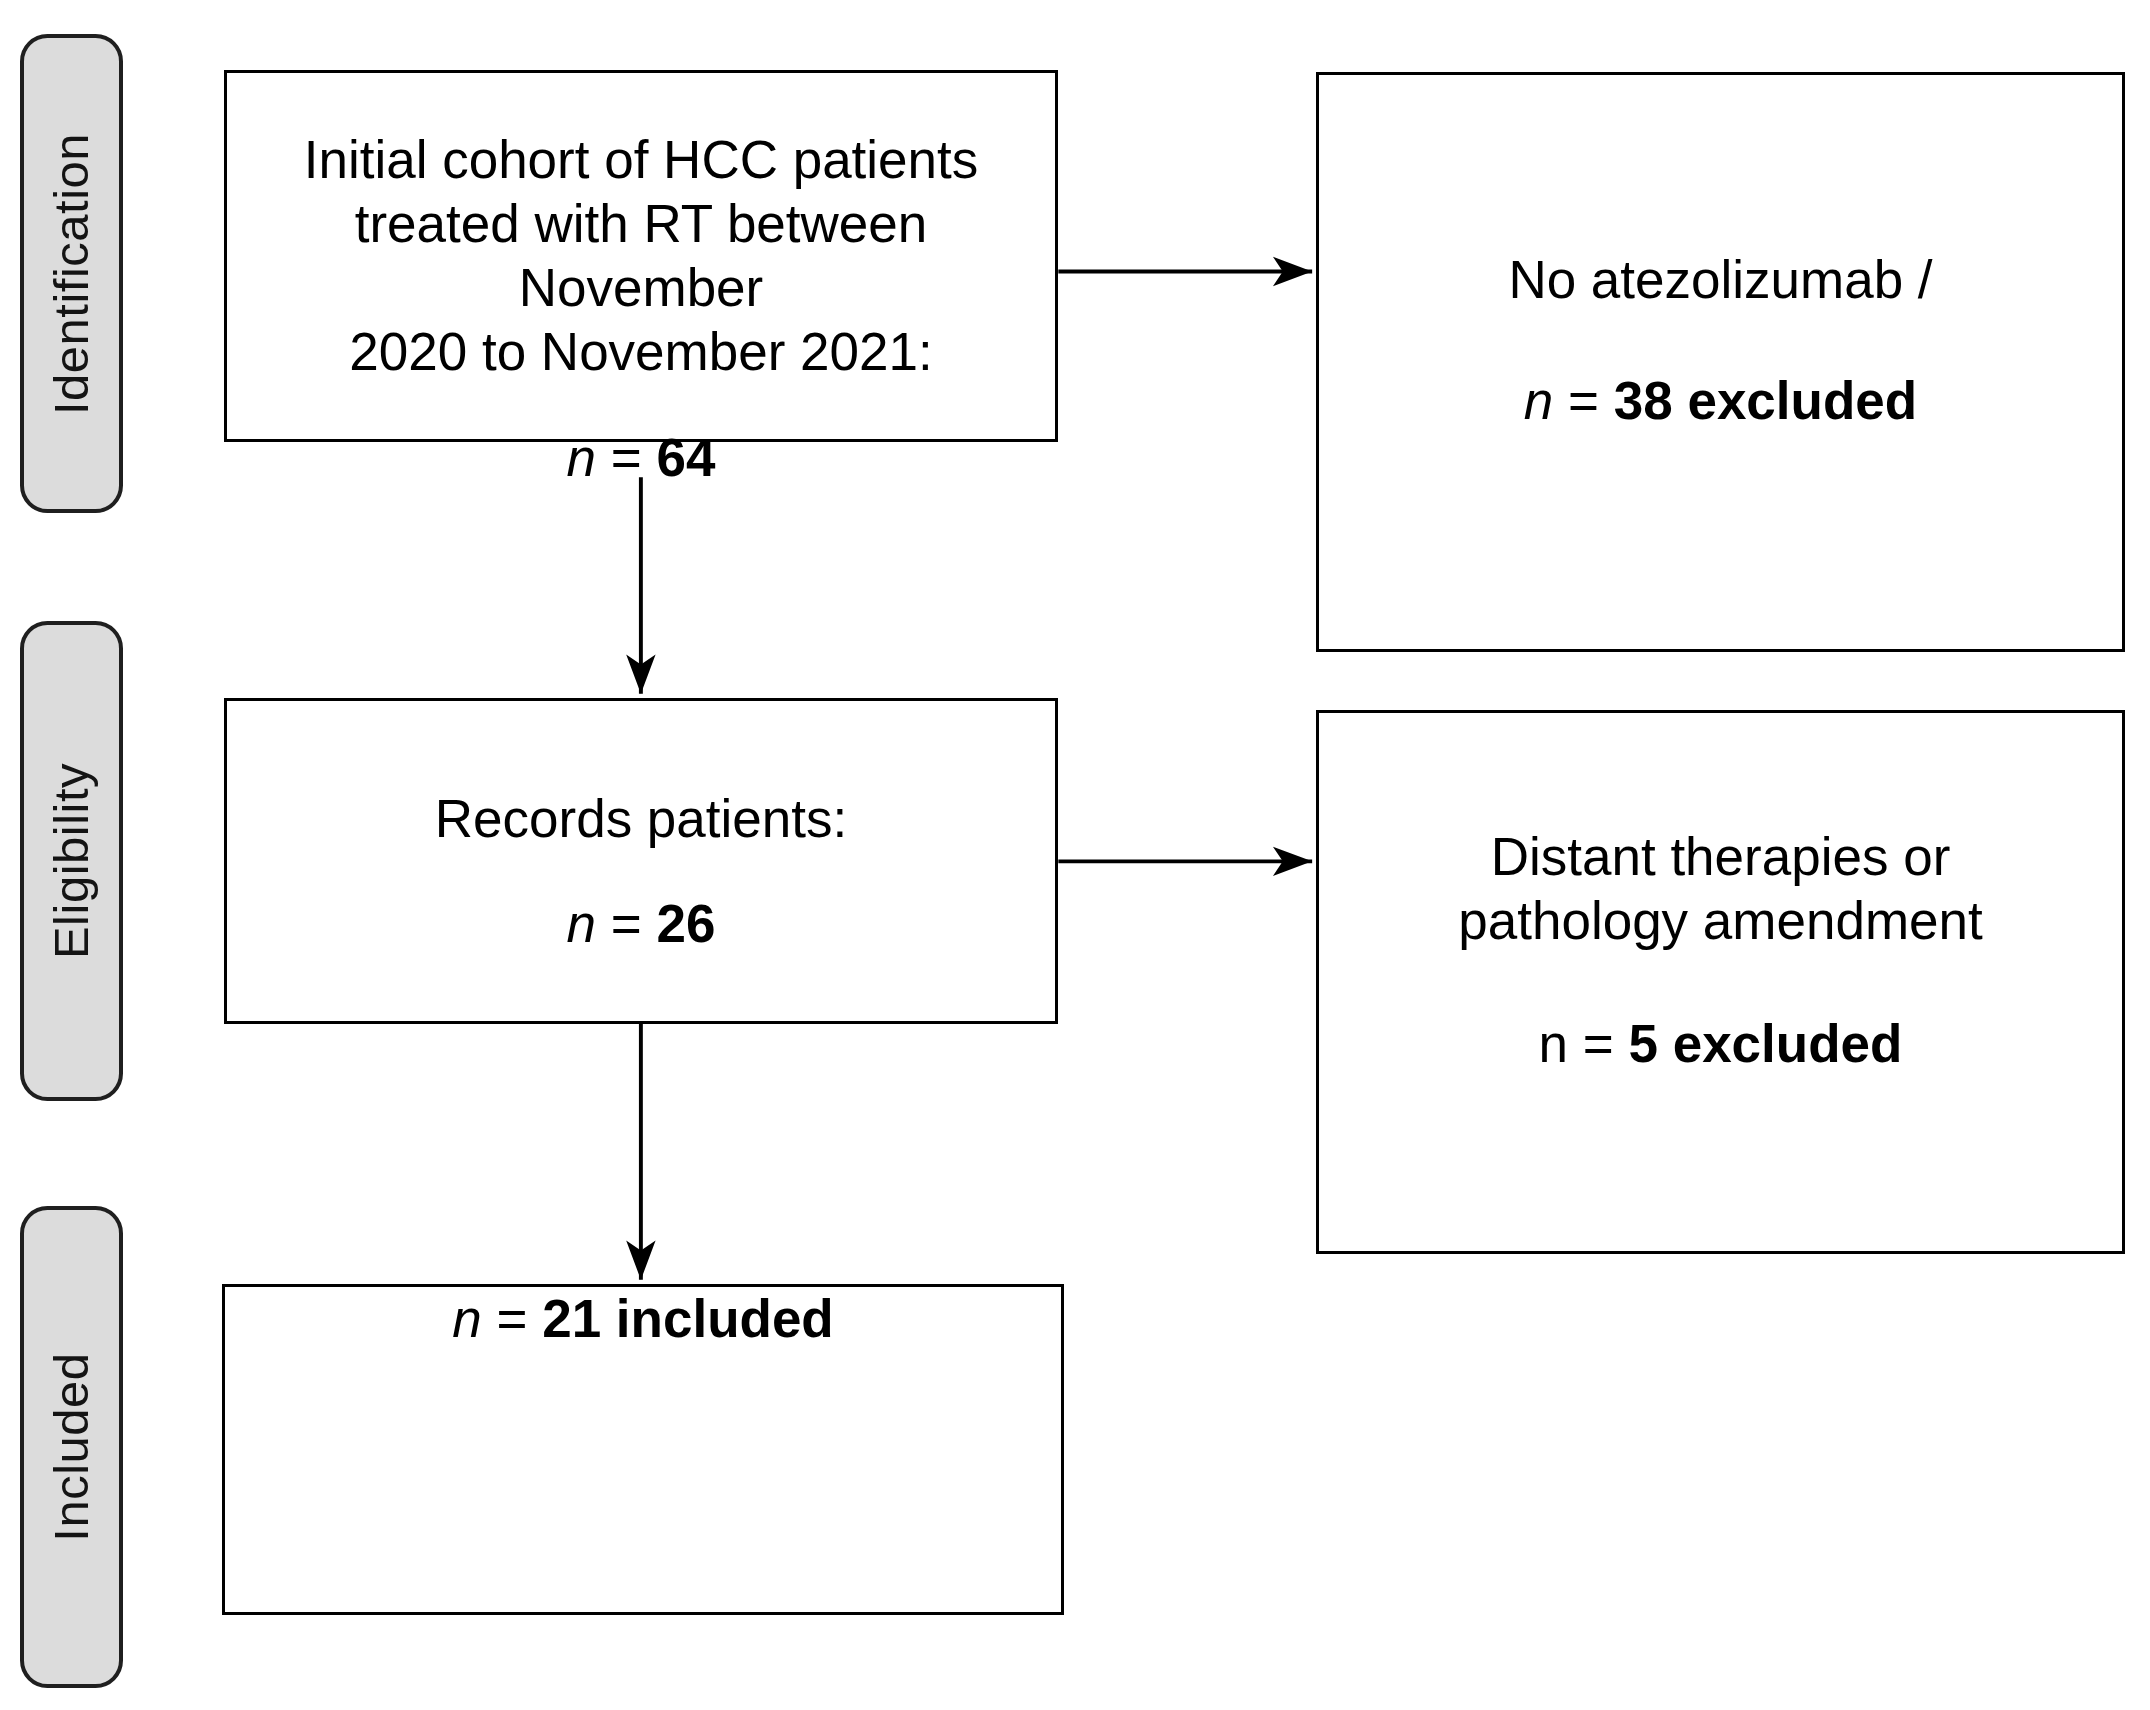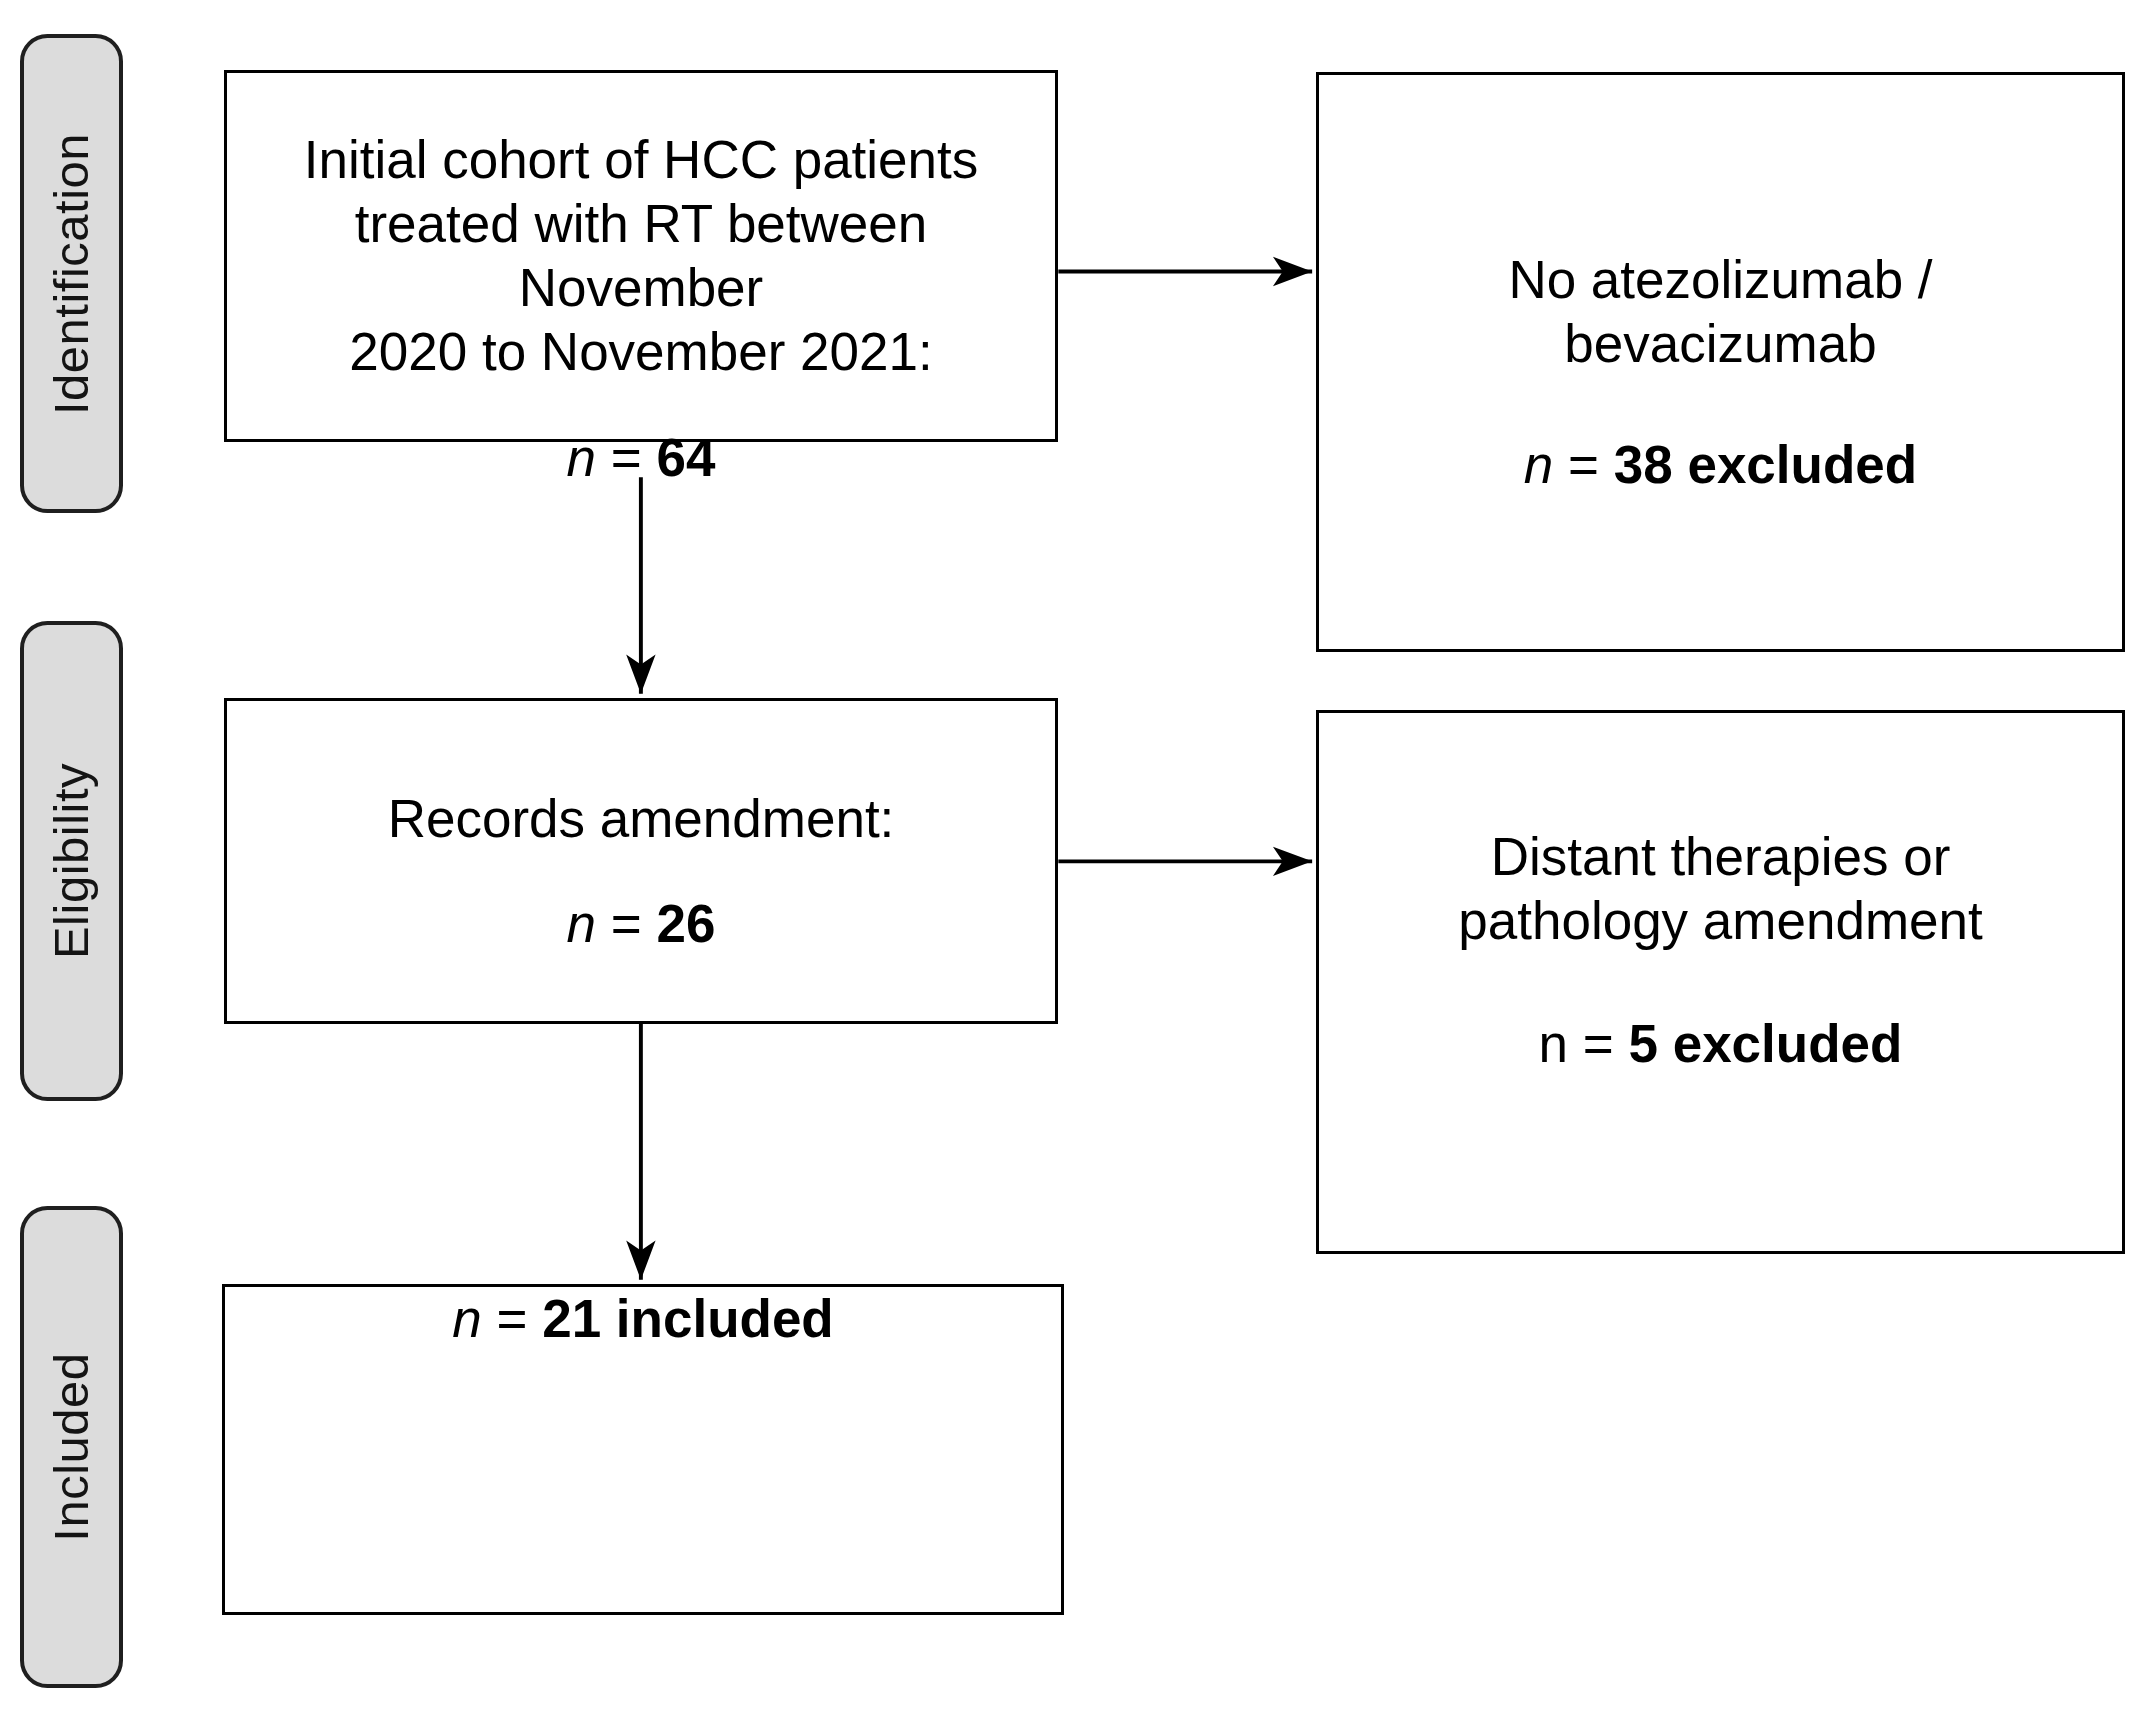--- a/index.html
+++ b/index.html
@@ -93,30 +93,29 @@
     <div class="fline">2020 to November 2021:</div>
     <div class="nline">
       <span class="nsym">n</span>
       <span>=</span>
       <span class="nval">64</span>
     </div>
   </div>
 
   <div class="fbox box-excluded1">
     <div class="fline">No atezolizumab /</div>
-    <div class="fline">bevacizumab</div>
     <div class="nline">
       <span class="nsym">n</span>
       <span>=</span>
       <span class="nval">38 excluded</span>
     </div>
   </div>
 
   <div class="fbox box-screened">
-    <div class="fline">Records amendment:</div>
+    <div class="fline">Records patients:</div>
     <div class="nline">
       <span class="nsym">n</span>
       <span>=</span>
       <span class="nval">26</span>
     </div>
   </div>
 
   <div class="fbox box-excluded2">
     <div class="fline">Distant therapies or</div>
     <div class="fline">pathology amendment</div>

